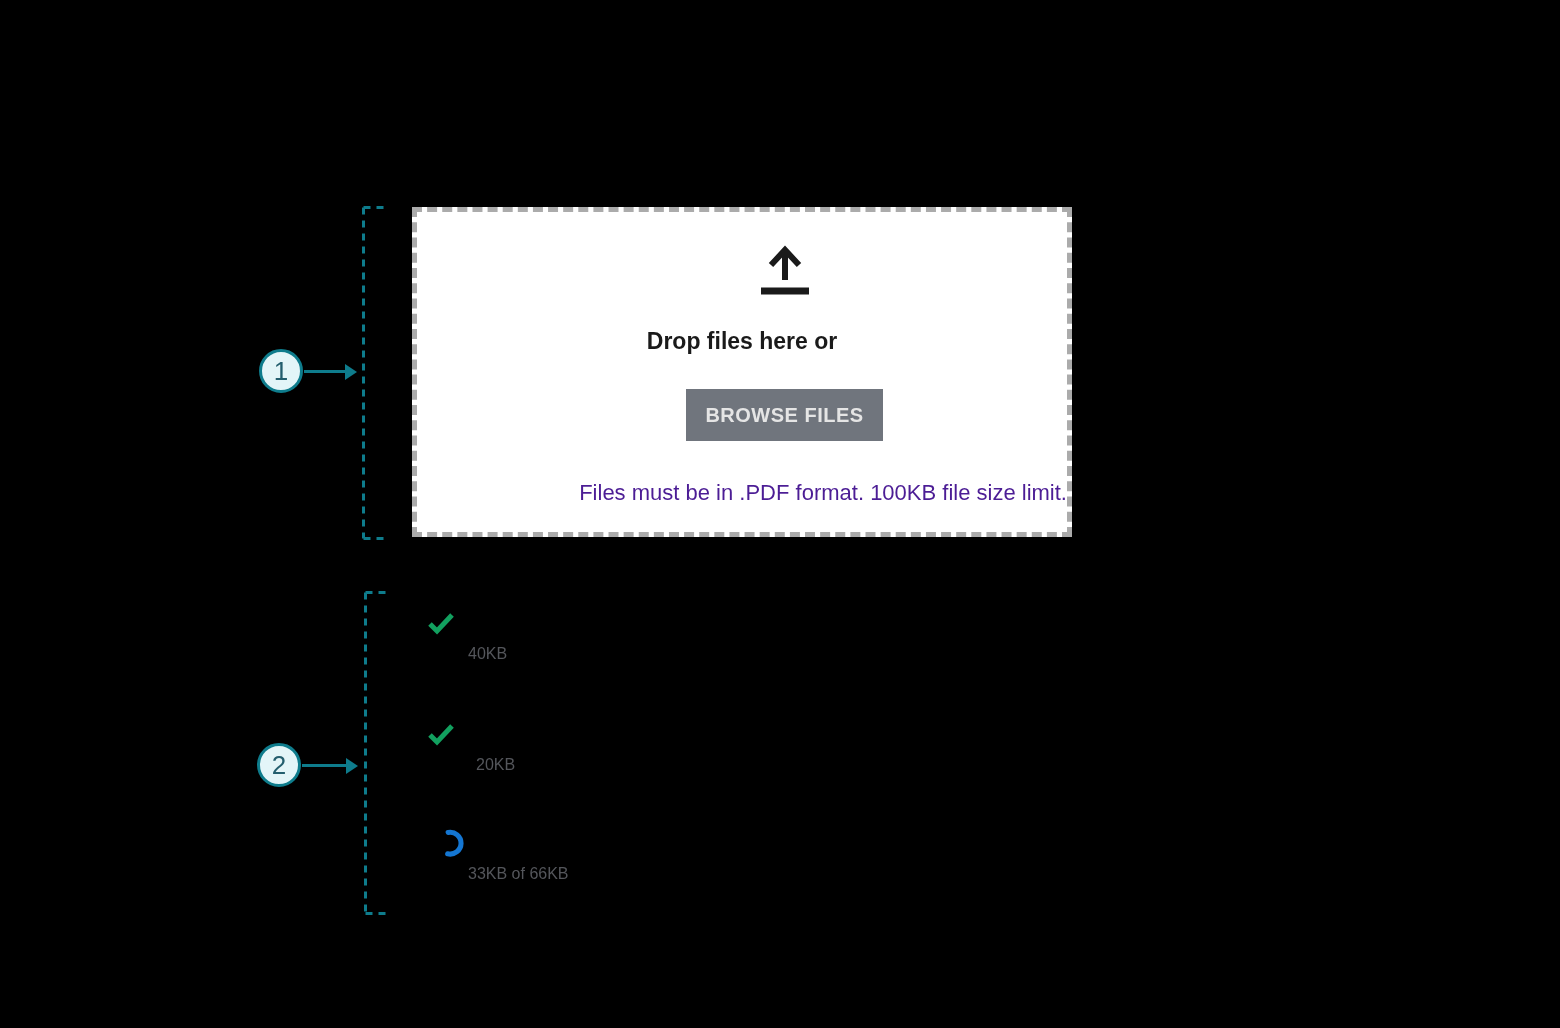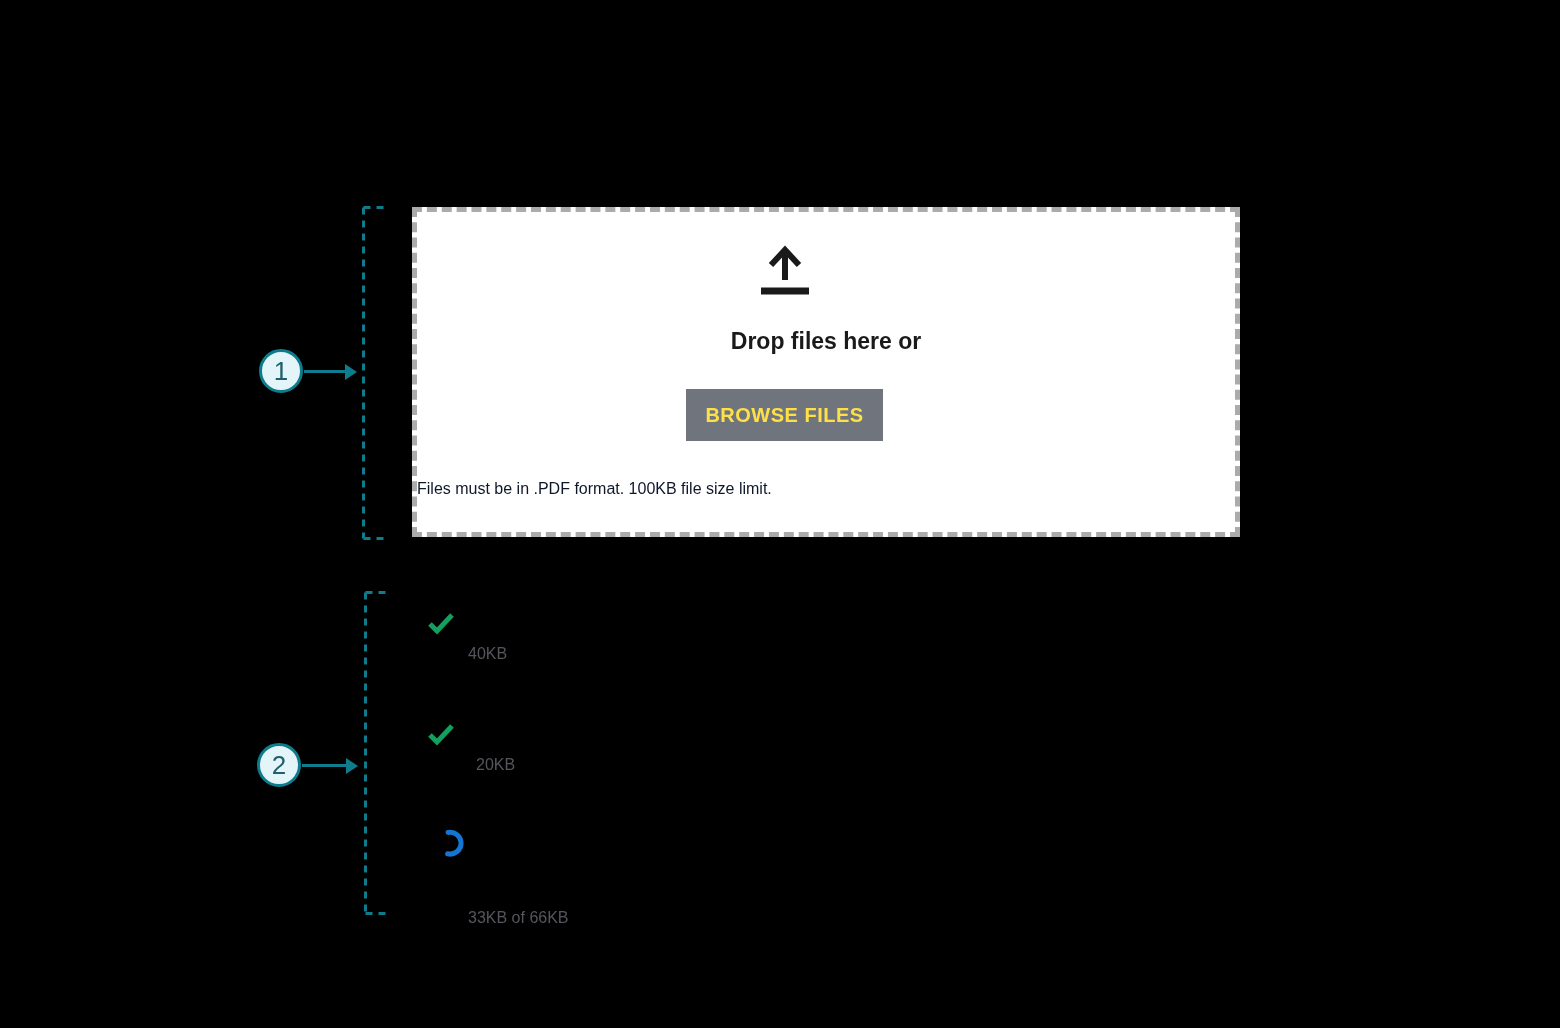--- a/index.html
+++ b/index.html
@@ -6,44 +6,44 @@
   body{
     width:1560px;height:1028px;
     background:#000;
     position:relative;
     overflow:hidden;
     font-family:"Liberation Sans", sans-serif;
   }
   
   .dropzone{
     position:absolute;left:412px;top:207px;
-    width:828px;height:330px;
+    width:660px;height:330px;
     box-sizing:border-box;
     background:#fff;
     border:5px dashed #ABABAB;
   }
   .upload-icon{position:absolute;left:341px;top:28px;width:54px;height:56px;}
   .dz-title{
     position:absolute;left:0;top:116px;width:100%;
     text-align:center;
     font-size:23px;font-weight:700;color:#1A1A1A;
   }
   .browse-btn{
     position:absolute;left:269px;top:177px;
     width:197px;height:52px;
-    background:#70757D;color:#fde047;
+    background:#70757D;color:#e5e5e5;
     border:none;cursor:pointer;
     font-family:"Liberation Sans", sans-serif;
     font-size:20px;font-weight:600;letter-spacing:0.5px;
     display:flex;align-items:center;justify-content:center;text-align:right;
   }
   .dz-helper{
     position:absolute;left:0;top:268px;width:100%;
-    text-align:left;
-    font-size:16px;font-weight:400;color:#0f172a;
+    text-align:right;
+    font-size:22px;font-weight:400;color:#4c1d95;
   }
   
   .ann-circle{
     position:absolute;width:38px;height:38px;
     border-radius:50%;
     background:#E3F5F8;
     border:3px solid #0E7C8C;
     display:flex;align-items:center;justify-content:center;
     font-size:26px;color:#235E6E;
   }
@@ -68,21 +68,21 @@
   .fi1{left:426px;top:608px;}
   .fi2{left:426px;top:719px;}
   .fi3{left:433px;top:825px;}
   .file-size{
     position:absolute;
     font-size:16px;color:#54565B;font-weight:400;
     white-space:nowrap;
   }
   .fs1{left:468px;top:645px;}
   .fs2{left:468px;top:756px;margin-left:8px;}
-  .fs3{left:468px;top:865px;margin-top:44px;}
+  .fs3{left:468px;top:865px;}
 </style>
 </head>
 <body>
 
 <div class="dropzone">
   <svg class="upload-icon" viewBox="0 0 54 56" aria-hidden="true">
     <path d="M13 25 L27 10 L41 25" fill="none" stroke="#1A1A1A" stroke-width="6" stroke-linejoin="miter"></path>
     <line x1="27" y1="12" x2="27" y2="40" stroke="#1A1A1A" stroke-width="6"></line>
     <line x1="3" y1="51" x2="51" y2="51" stroke="#1A1A1A" stroke-width="7"></line>
   </svg>

